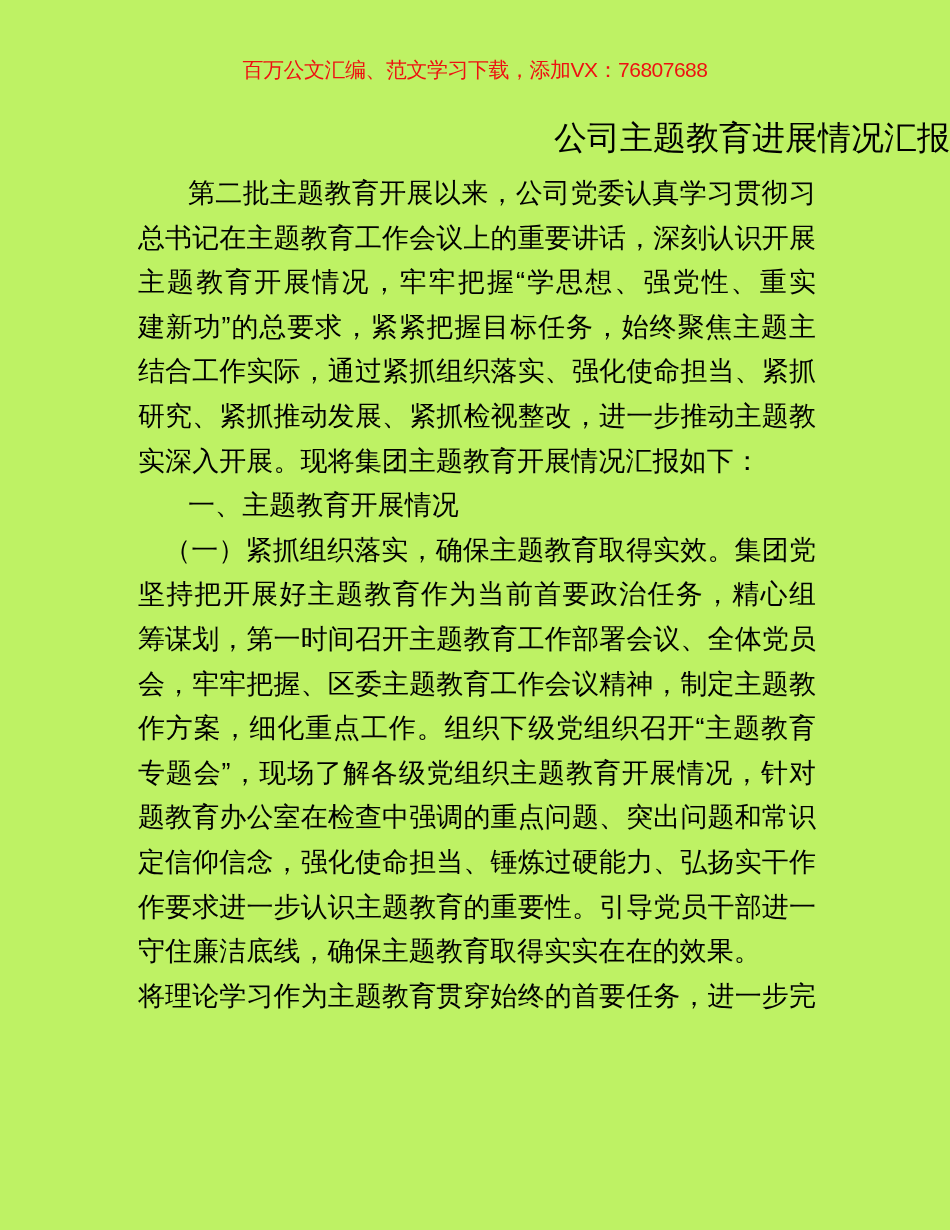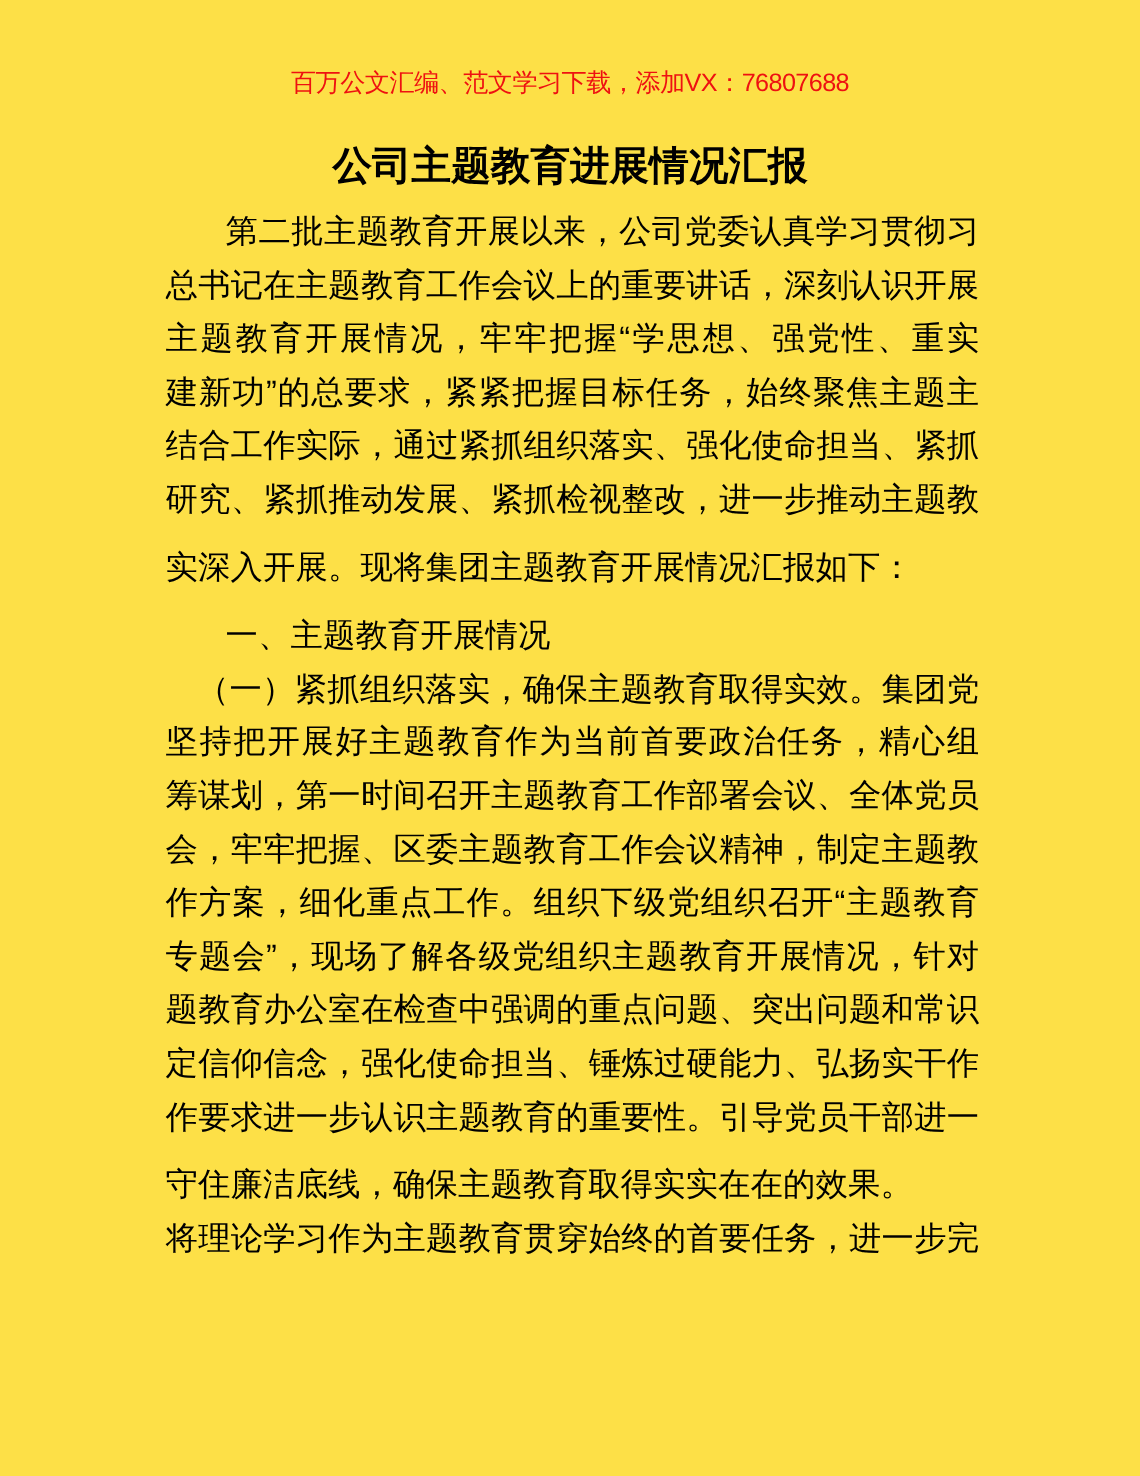--- a/index.html
+++ b/index.html
@@ -26,51 +26,51 @@
     font-size: 21px;
     line-height: 30px;
     letter-spacing: -0.5px;
     font-weight: 500;
   }
   .doc-title {
     position: absolute;
     top: 112px;
     left: 0;
     right: 0;
-    text-align: center;
+    text-align: right;
     font-size: 33px;
     line-height: 52px;
-    font-weight: 700;
+    font-weight: 400;
     color: #000;
   }
   .content {
     position: absolute;
     top: 171px;
     left: 138px;
     width: 678px;
   }
   .ln {
     font-size: 27px;
     line-height: 44.6px;
     height: 44.6px;
     letter-spacing: 0.08px;
     text-align: justify;
     color: #000;
     white-space: normal;
     overflow: hidden;
   }
   .fill { text-align-last: justify; }
-  .end  { text-align-last: left; margin-top: 12px; }
+  .end  { text-align-last: left; }
   .ind2 { text-indent: 50px; }
   .indp { text-indent: 26px; }
 </style>
 </head>
 <body>
 
-<div class="page" style="background: #fde047;">
+<div class="page" style="background: #bef264;">
 
   <div class="banner" style="color: rgb(238, 17, 17);">百万公文汇编、范文学习下载，添加VX：76807688</div>
 
   <div class="doc-title">公司主题教育进展情况汇报</div>
 
   <div class="content">
 
     <div class="ln ind2 fill">第二批主题教育开展以来，公司党委认真学习贯彻习近平</div>
     <div class="ln fill">总书记在主题教育工作会议上的重要讲话，深刻认识开展这次</div>
     <div class="ln fill">主题教育开展情况，牢牢把握“学思想、强党性、重实践、</div>

